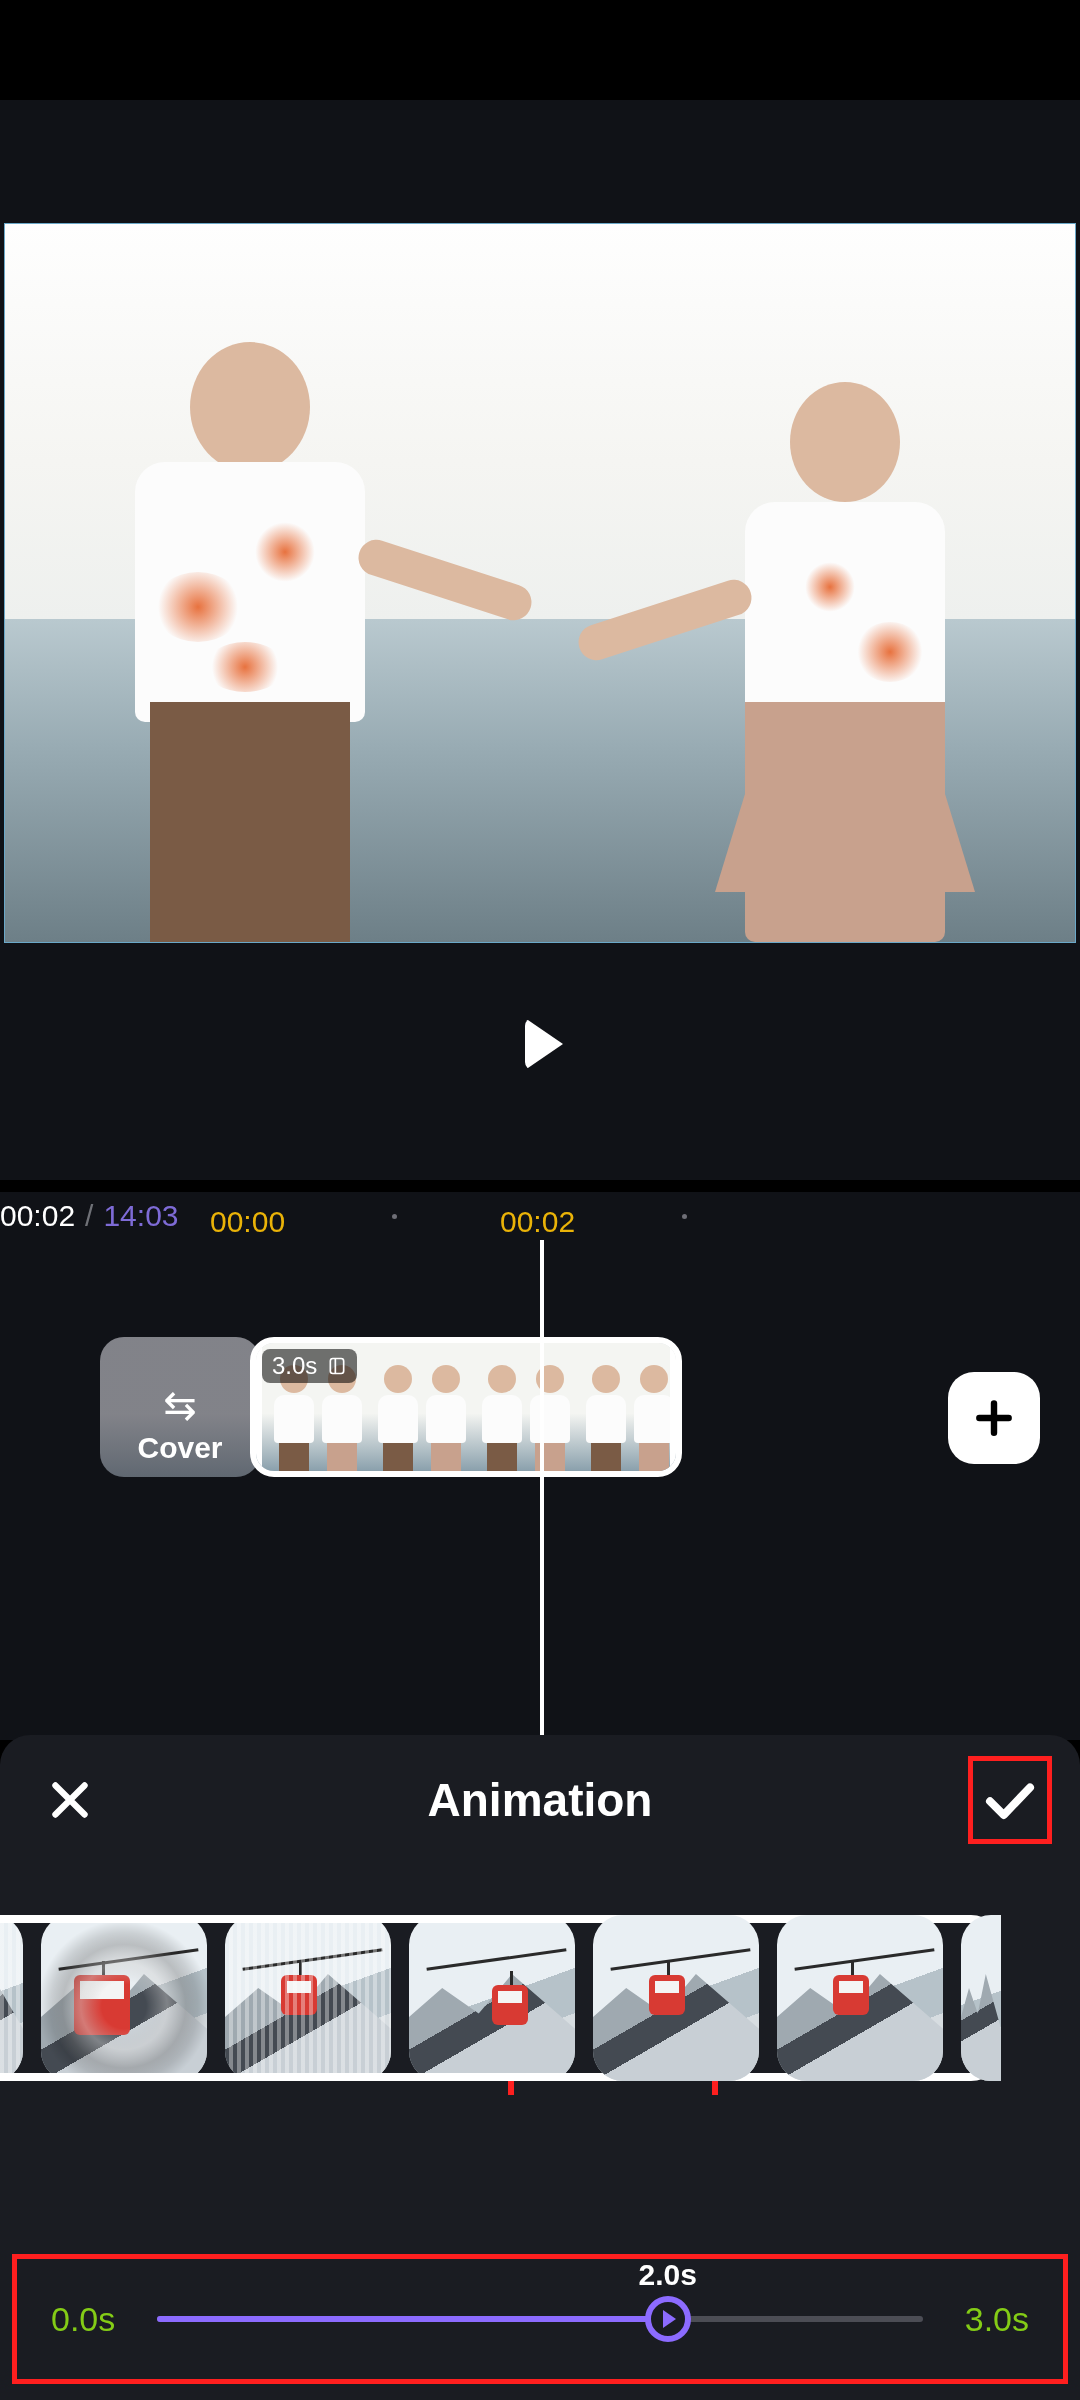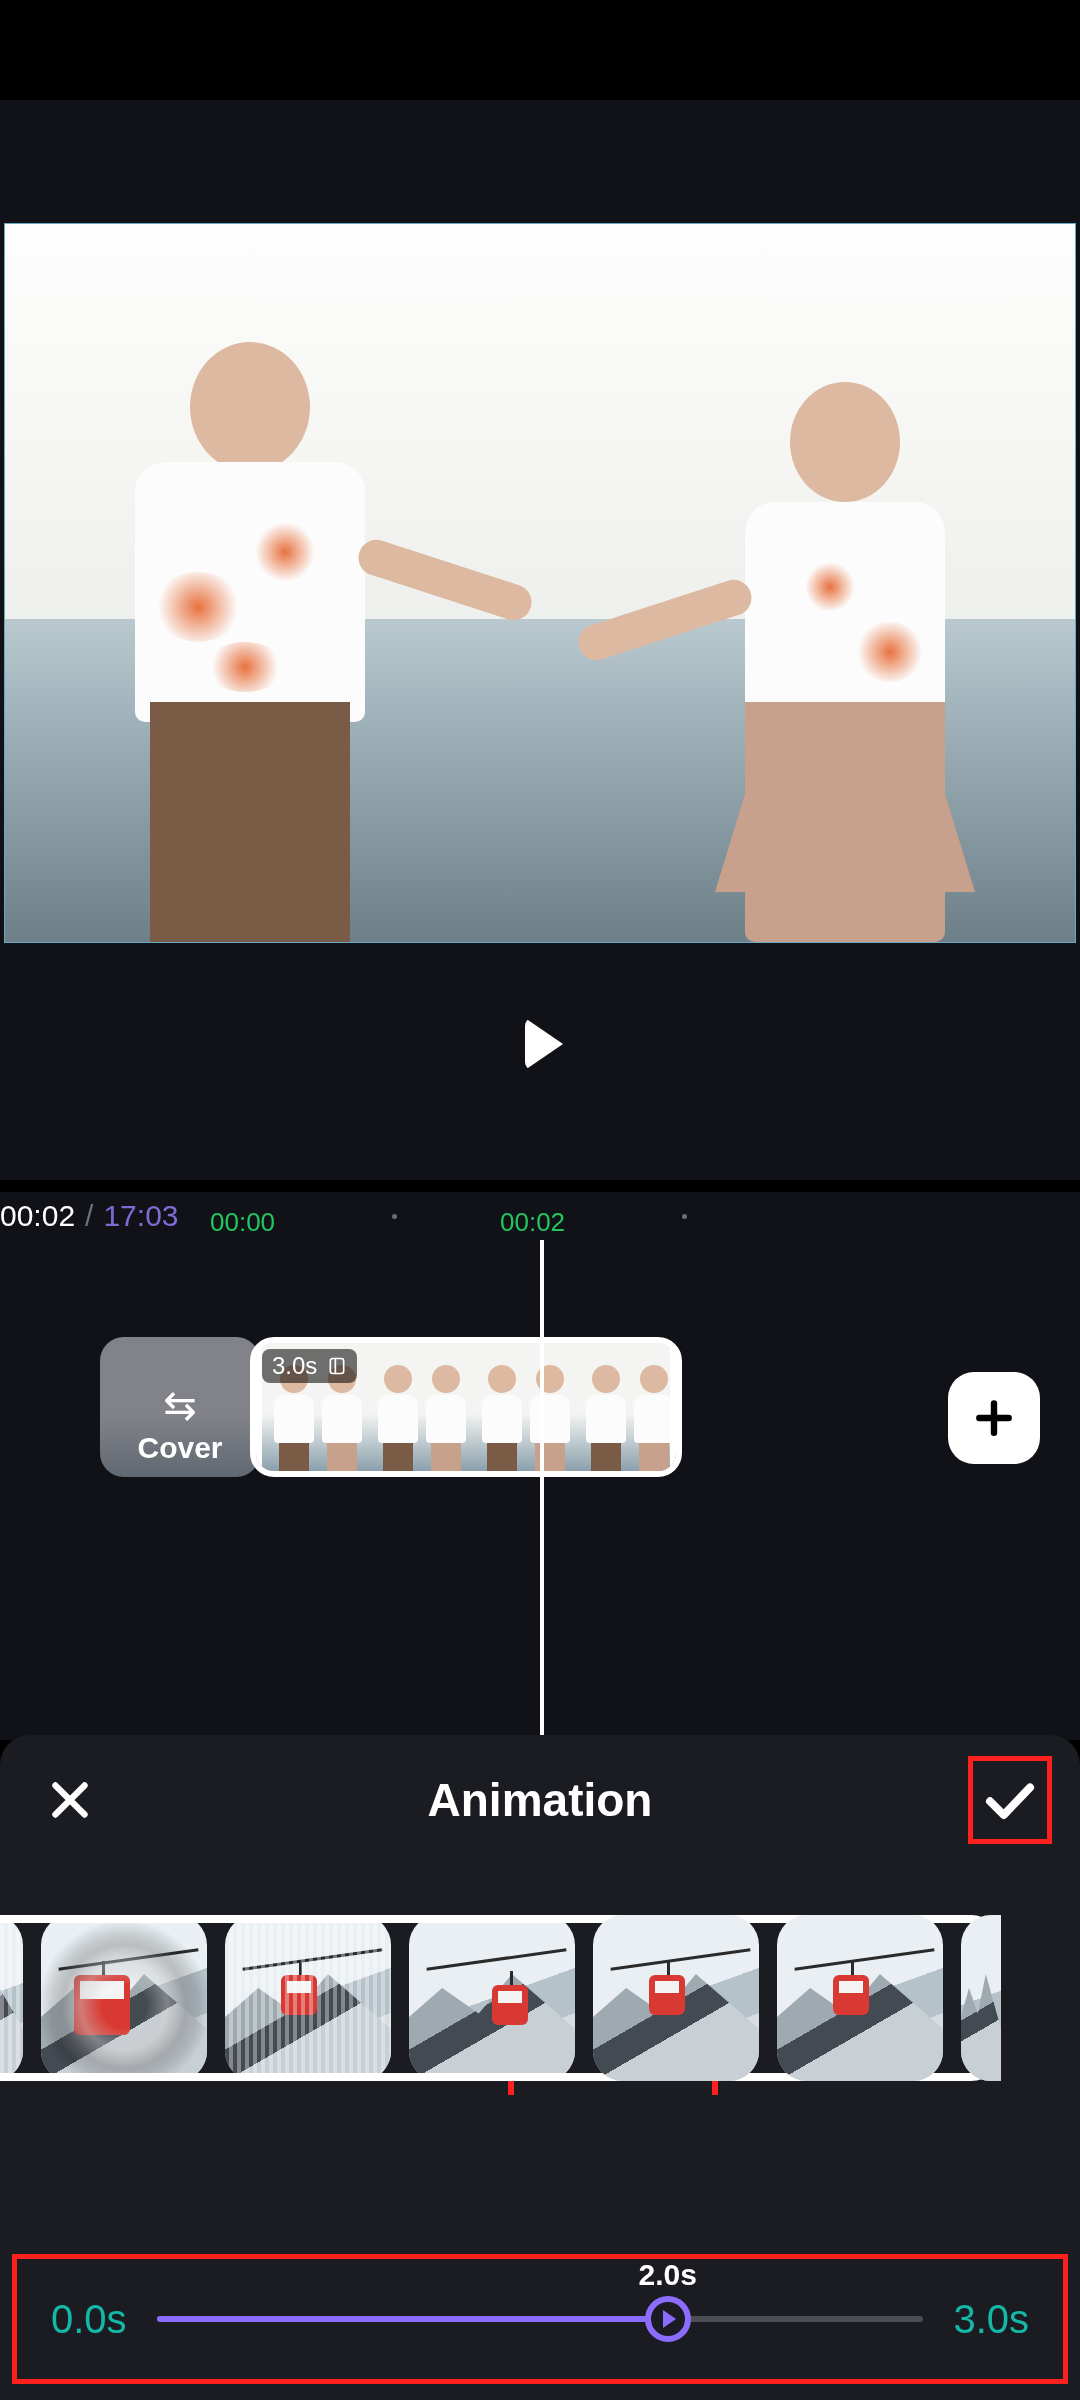--- a/index.html
+++ b/index.html
@@ -51,21 +51,21 @@
                    border-top:26px solid transparent; border-bottom:26px solid transparent;
                    border-radius:8px; margin-left:8px;}
 
   
   .time-strip { position:absolute; left:0; top:1192px; width:100%; height: 48px;
                 display:flex; align-items:center; gap:10px; 
                 font-size: 30px; color:#aeb0b5; background:#101217;}
   .time-strip .cur { color:#fff; }
   .time-strip .sep { color:#6f7177; }
   .time-strip .dur { color:#7e6bd6; }
-  .time-strip .tick { position:absolute; color:#22c55e; font-size: 26px; margin-top: 12px; }
+  .time-strip .tick { position:absolute; color:#eab308; font-size: 30px; margin-top: 12px; }
   .tick-dot { position:absolute; width:5px; height:5px; border-radius:50%; background:#6e6e76; }
 
   
   .timeline-area { position:absolute; left:0; top:1240px; width:100%; height:500px; background:#101217;}
   .playhead { position:absolute; left:540px; top:1240px; width:4px; height:500px; background:#fff; }
 
   .cover-chip { position:absolute; left:100px; top:1337px; width:160px; height:140px;
                 background:#4a4a52; border-radius:24px; overflow:hidden;
                 display:flex; flex-direction:column; align-items:center; justify-content:flex-end; gap:8px; padding-bottom:12px;}
   .cover-chip .swap { font-size:40px; color:#fff; line-height:1;}
@@ -135,21 +135,21 @@
                     radial-gradient(circle at 50% 55%, rgba(0,0,0,0) 0 20%, rgba(0,0,0,.25) 50%, rgba(0,0,0,0) 70%);}
   .ring .car{left:20%;width:56px;height:60px;}
   .ring .car::before{width:44px;height:18px;}
   .snow .car{left:50%;top:42%;}
   .preset.selected .sel-ring{position:absolute;inset:0;border:8px solid #fff;border-radius:30px;}
   .preset-highlight{position:absolute;border:6px solid #fe1f1f;}
 
   
   .slider-zone{position:absolute;left:12px;right:12px;bottom:16px;height:130px;
                border:5px solid #fe1f1f;display:flex;align-items:center;}
-  .slider-label{font-size:40px;color:#14b8a6;}
+  .slider-label{font-size:34px;color:#84cc16;}
   .slider-label.min{margin-left:34px;}
   .slider-label.max{margin-left:auto;margin-right:34px;}
   .track{position:absolute;left:140px;right:140px;top:50%;height:6px;border-radius:4px;
          background:#4c4d55;transform:translateY(-50%);}
   .track-fill{position:absolute;left:0;top:0;bottom:0;border-radius:4px;background:#8c6bff;}
   .thumb-handle{position:absolute;top:50%;transform:translate(-50%,-50%);
                 width:46px;height:46px;border-radius:50%;background:#1a1c22;
                 border:6px solid #8c6bff;display:flex;align-items:center;justify-content:center;}
   .thumb-handle::after{content:"";width:0;height:0;border-left:13px solid #8c6bff;
                        border-top:9px solid transparent;border-bottom:9px solid transparent;
@@ -190,21 +190,21 @@
     </div>
   </div>
 
   <div class="play-btn">
     <div class="play-triangle"></div>
   </div>
 
   <div class="time-strip">
     <span class="cur">00:02</span>
     <span class="sep">/</span>
-    <span class="dur">17:03</span>
+    <span class="dur">14:03</span>
     <span class="tick" style="left:210px;">00:00</span>
     <div class="tick-dot" style="left:392px;top:22px;"></div>
     <span class="tick" style="left:500px;">00:02</span>
     <div class="tick-dot" style="left:682px;top:22px;"></div>
   </div>
 
   <div class="timeline-area"></div>
 
   <div class="cover-chip">
     <div class="cover-bg"></div>

